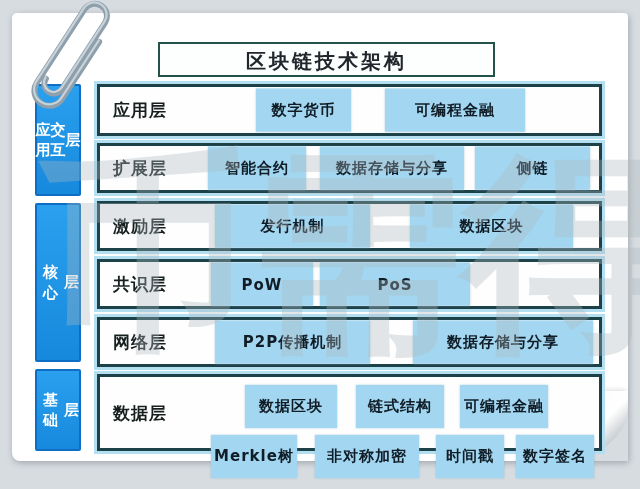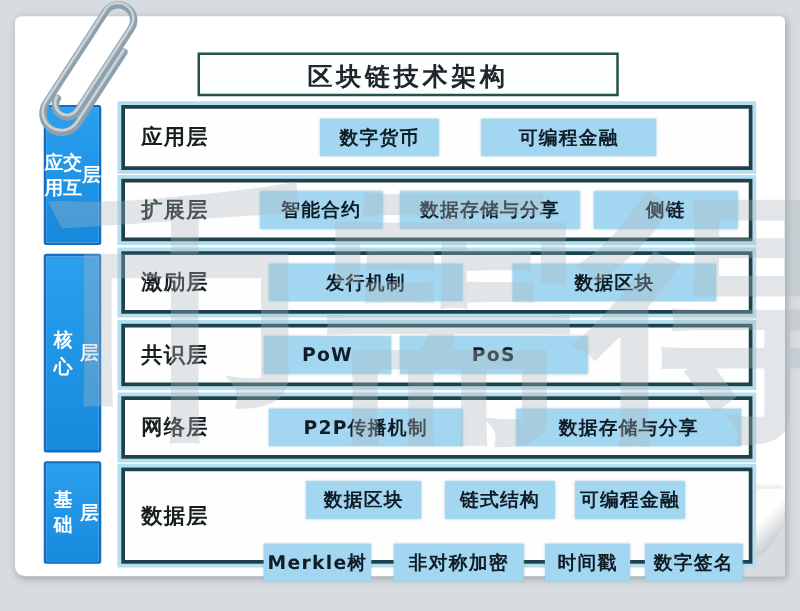--- a/index.html
+++ b/index.html
@@ -64,21 +64,21 @@
     border:3px solid #1d4149;
     box-shadow:0 0 0 3px #b3dff1;
     z-index:10;
     padding-left:48px;
   }
   .row-label{
     position:absolute;left:13px;top:50%;transform:translateY(-50%);
     font-size:17px;font-weight:bold;color:#17201f;letter-spacing:1px;white-space:nowrap;
   }
   .chip{
-    position:absolute;height:30px;top:50%;transform:translateY(-50%);
+    position:absolute;height:43px;top:50%;transform:translateY(-50%);
     background:#a3d7f1;
     display:flex;align-items:center;justify-content:center;
     font-size:15px;font-weight:bold;color:#101c26;letter-spacing:1px;
     box-shadow:0 0 2px rgba(120,170,200,.6);white-space:nowrap;text-align:right;
   }
   .chip.l1{top:8px;transform:none;}
   .chip.l2{top:42px;transform:none;margin-top:16px;}
   
   .watermark{
     position:absolute;left:38px;top:118px;width:566px;height:270px;

